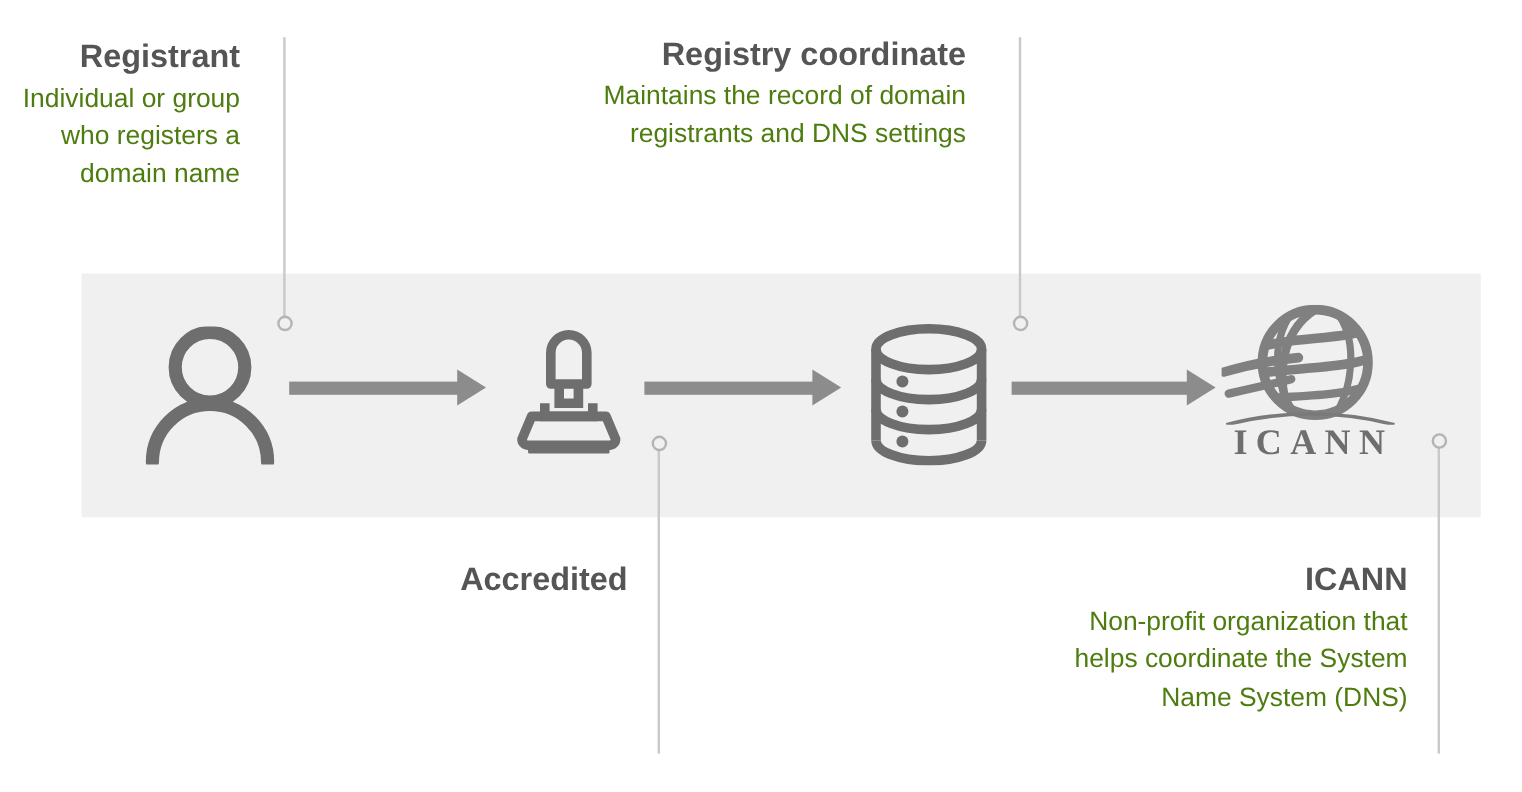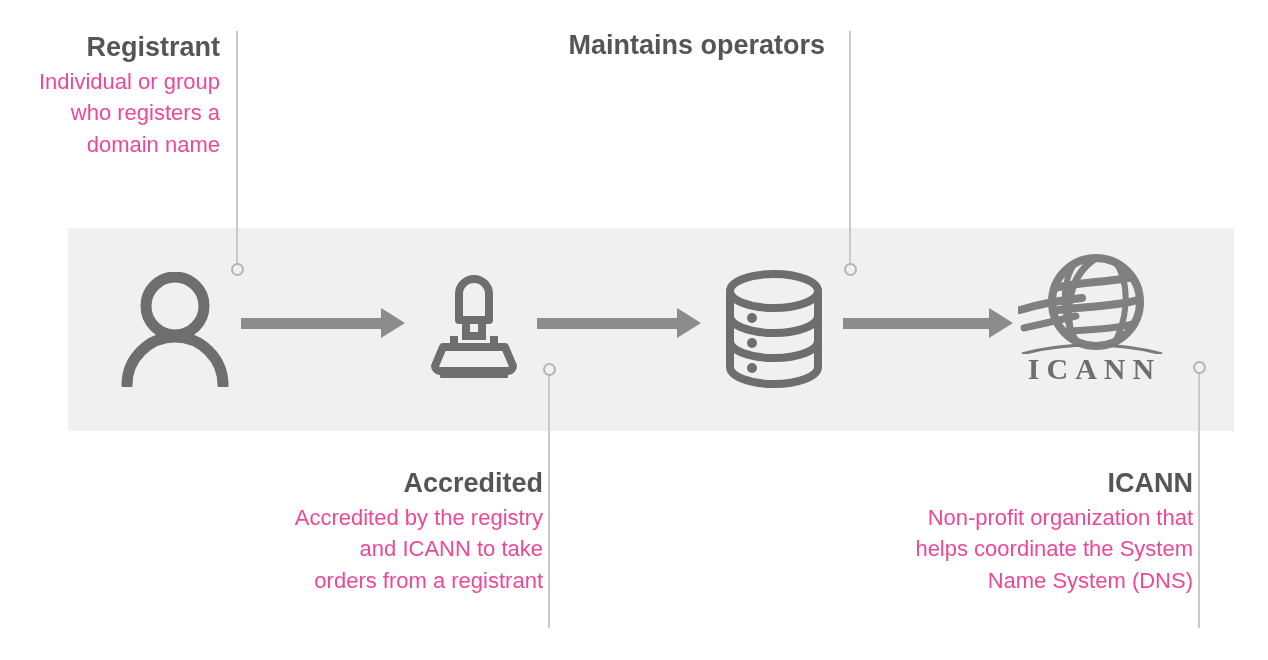--- a/index.html
+++ b/index.html
@@ -41,34 +41,33 @@
     border: 2px solid #b4b4b4;
     border-radius: 50%;
     background: #f0f0f0;
     box-sizing: border-box;
   }
 
   
   .label-block {
     position: absolute;
     color: #6e6e6e;
-    padding-left: 20px;
   }
   .label-title {
     font-size: 27px;
     font-weight: bold;
     color: #555555;
     line-height: 1.28;
     margin: 0 0 1px 0;
     white-space: nowrap;
   }
   .label-desc {
     font-size: 22px;
     font-weight: 400;
-    color: #ec4899;
+    color: #4d7c0f;
     line-height: 1.45;
     margin: 0;
   }
   .align-right { text-align: right; }
 
   
   .arrow {
     position: absolute;
     height: 30px;
   }
@@ -221,26 +220,26 @@
     </svg>
     <div class="icann-word">ICANN</div>
   </div>
 
   <div class="label-block align-right" style="left:0px; top:30px; width:200px;">
     <div class="label-title">Registrant</div>
     <div class="label-desc">Individual or group who registers a domain name</div>
   </div>
 
   <div class="label-block align-right" style="left:495px; top:28px; width:310px;">
-    <div class="label-title">Maintains operators</div>
+    <div class="label-title">Registry coordinate</div>
+    <div class="label-desc">Maintains the record of domain registrants and DNS settings</div>
   </div>
 
   <div class="label-block align-right" style="left:273px; top:466px; width:250px;">
     <div class="label-title">Accredited</div>
-    <div class="label-desc">Accredited by the registry and ICANN to take orders from a registrant</div>
   </div>
 
   <div class="label-block align-right" style="left:880px; top:466px; width:293px;">
     <div class="label-title">ICANN</div>
     <div class="label-desc">Non-profit organization that helps coordinate the System Name System (DNS)</div>
   </div>
 
 </div>
 
 </body></html>

